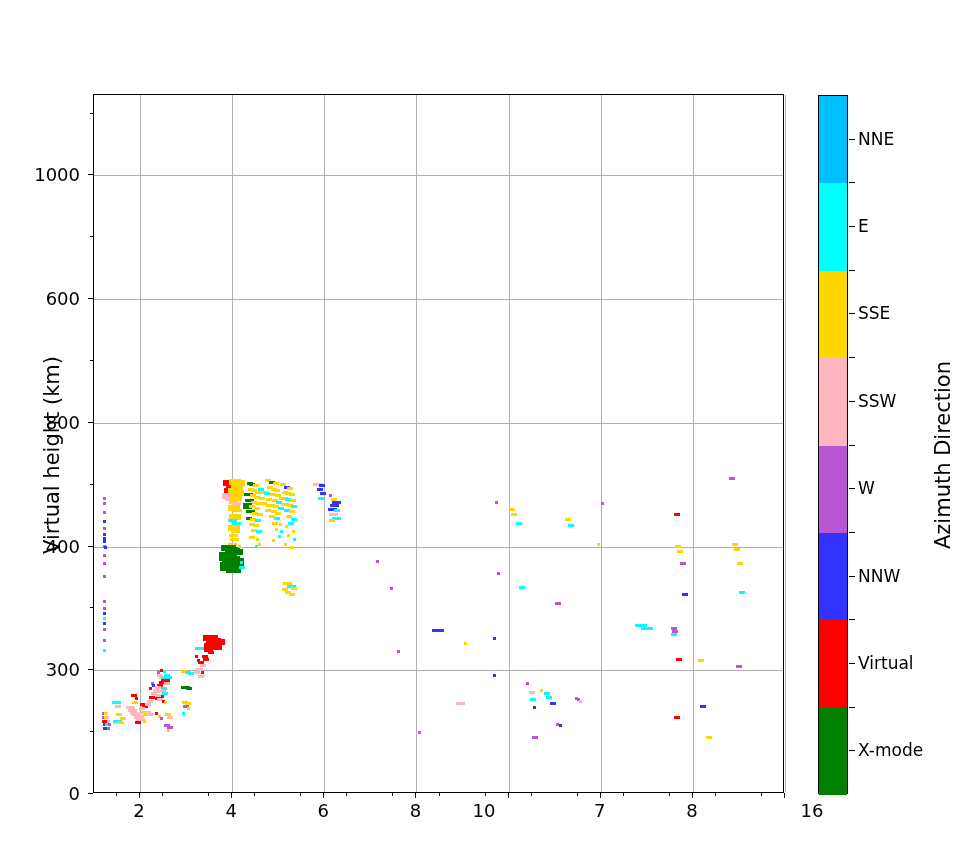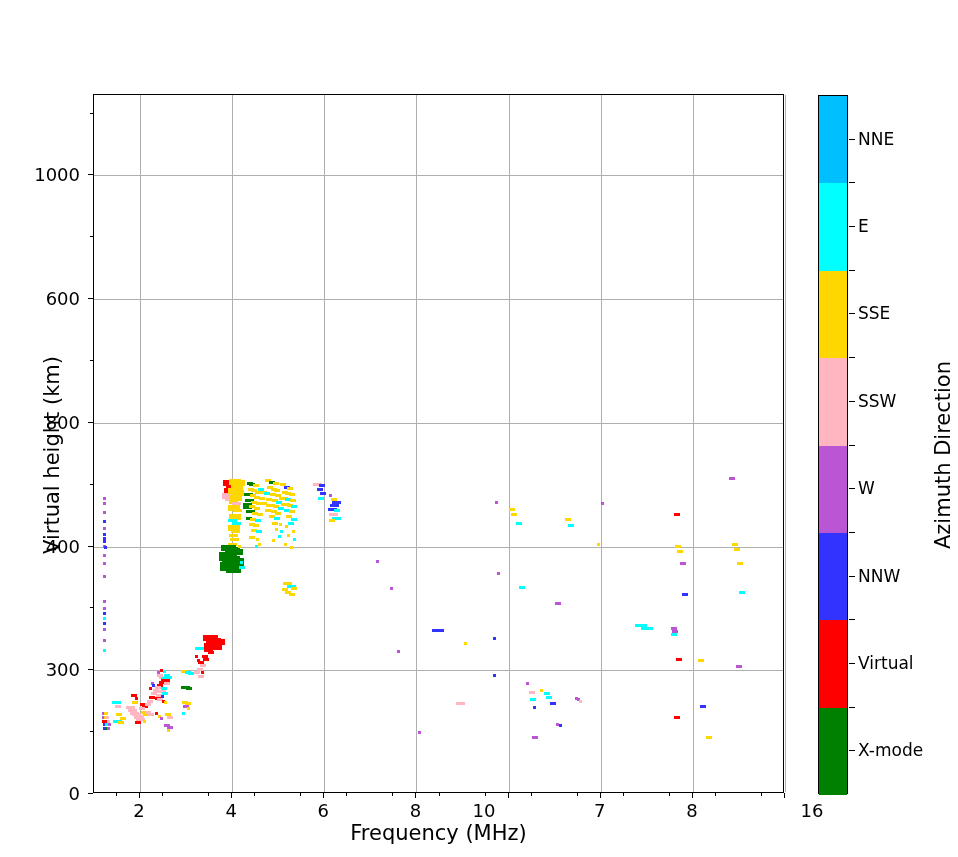--- a/index.html
+++ b/index.html
@@ -436,21 +436,20 @@
       <div class="ytick" style="top: 174.416px;"></div>
       <div class="ylab" style="top: 174.416px;">1000</div>
       <div class="ymtick" style="top: 731.142px;"></div>
       <div class="ymtick" style="top: 607.425px;"></div>
       <div class="ymtick" style="top: 483.708px;"></div>
       <div class="ymtick" style="top: 359.991px;"></div>
       <div class="ymtick" style="top: 236.274px;"></div>
       <div class="ymtick" style="top: 112.558px;"></div>
     </div>
 
-  <div id="xaxis-title">Frequency (MHz)</div>
   <div id="yaxis-title">Virtual height (km)</div>
 
   <div id="cbar">
       <div class="cb-seg" style="top: 0px; height: 87.375px; background: rgb(0, 191, 255);"></div>
       <div class="cb-seg" style="top: 87.375px; height: 87.375px; background: rgb(0, 255, 255);"></div>
       <div class="cb-seg" style="top: 174.75px; height: 87.375px; background: rgb(255, 215, 0);"></div>
       <div class="cb-seg" style="top: 262.125px; height: 87.375px; background: rgb(255, 182, 193);"></div>
       <div class="cb-seg" style="top: 349.5px; height: 87.375px; background: rgb(186, 85, 211);"></div>
       <div class="cb-seg" style="top: 436.875px; height: 87.375px; background: rgb(51, 51, 255);"></div>
       <div class="cb-seg" style="top: 524.25px; height: 87.375px; background: rgb(255, 0, 0);"></div>

